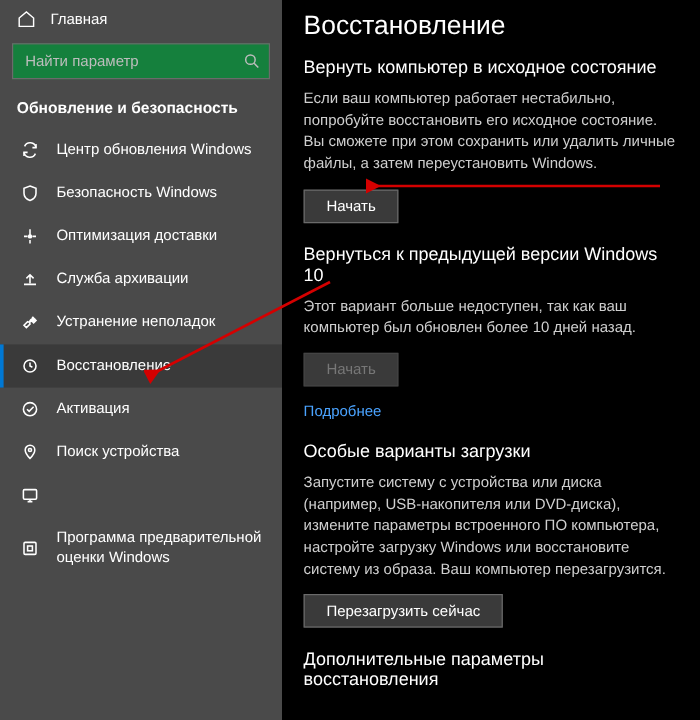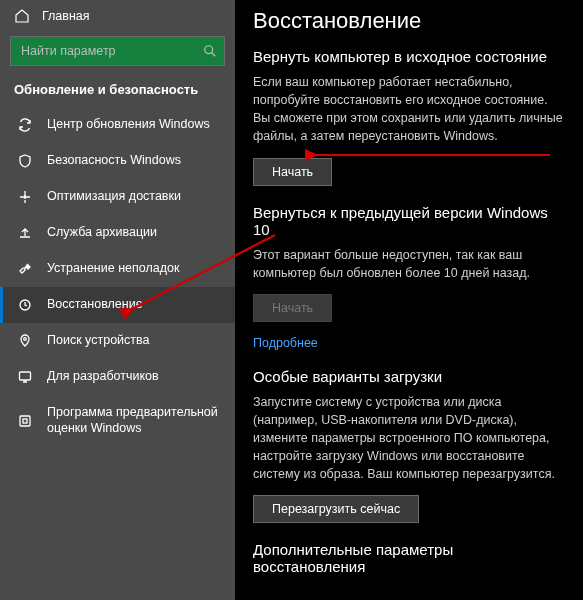--- a/index.html
+++ b/index.html
@@ -196,34 +196,42 @@
           <svg viewBox="0 0 16 16" width="16" height="16" stroke="#fff" stroke-width="1.3" fill="none">
             <circle cx="8" cy="8" r="5"></circle>
             <path d="M8 5v3l2 1"></path>
           </svg>
         </span>
       <span class="label">Восстановление</span>
     </div>
     <div class="nav-item">
       <span class="icon">
           <svg viewBox="0 0 16 16" width="16" height="16" stroke="#fff" stroke-width="1.3" fill="none">
+            <circle cx="8" cy="8" r="5.5"></circle>
+            <path d="M5.5 8l1.8 1.8L11 6"></path>
+          </svg>
+        </span>
+      <span class="label">Активация</span>
+    </div>
+    <div class="nav-item">
+      <span class="icon">
+          <svg viewBox="0 0 16 16" width="16" height="16" stroke="#fff" stroke-width="1.3" fill="none">
             <path d="M8 2a4 4 0 0 1 4 4c0 3-4 7-4 7S4 9 4 6a4 4 0 0 1 4-4z"></path>
             <circle cx="8" cy="6" r="1.3"></circle>
           </svg>
         </span>
       <span class="label">Поиск устройства</span>
     </div>
     <div class="nav-item">
       <span class="icon">
           <svg viewBox="0 0 16 16" width="16" height="16" stroke="#fff" stroke-width="1.3" fill="none">
             <rect x="2.5" y="3" width="11" height="8" rx="1"></rect>
             <path d="M6 13h4M8 11v2"></path>
           </svg>
         </span>
-      <span class="label">Для разработчиков</span>
     </div>
     <div class="nav-item">
       <span class="icon">
           <svg viewBox="0 0 16 16" width="16" height="16" stroke="#fff" stroke-width="1.3" fill="none">
             <rect x="3" y="3" width="10" height="10" rx="1"></rect>
             <rect x="6" y="6" width="4" height="4"></rect>
           </svg>
         </span>
       <span class="label">Программа предварительной оценки Windows</span>
     </div>

